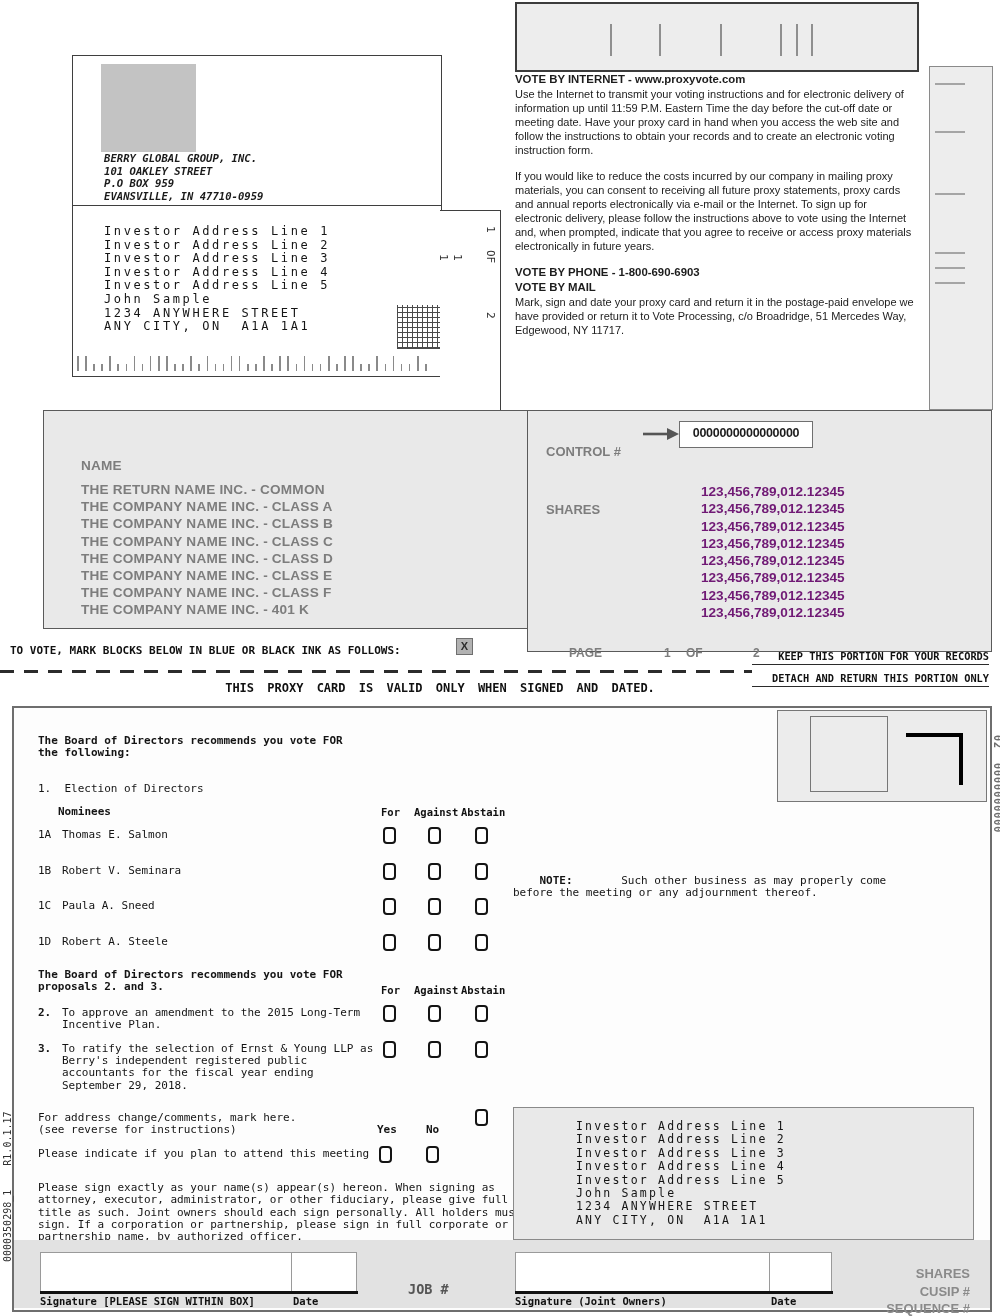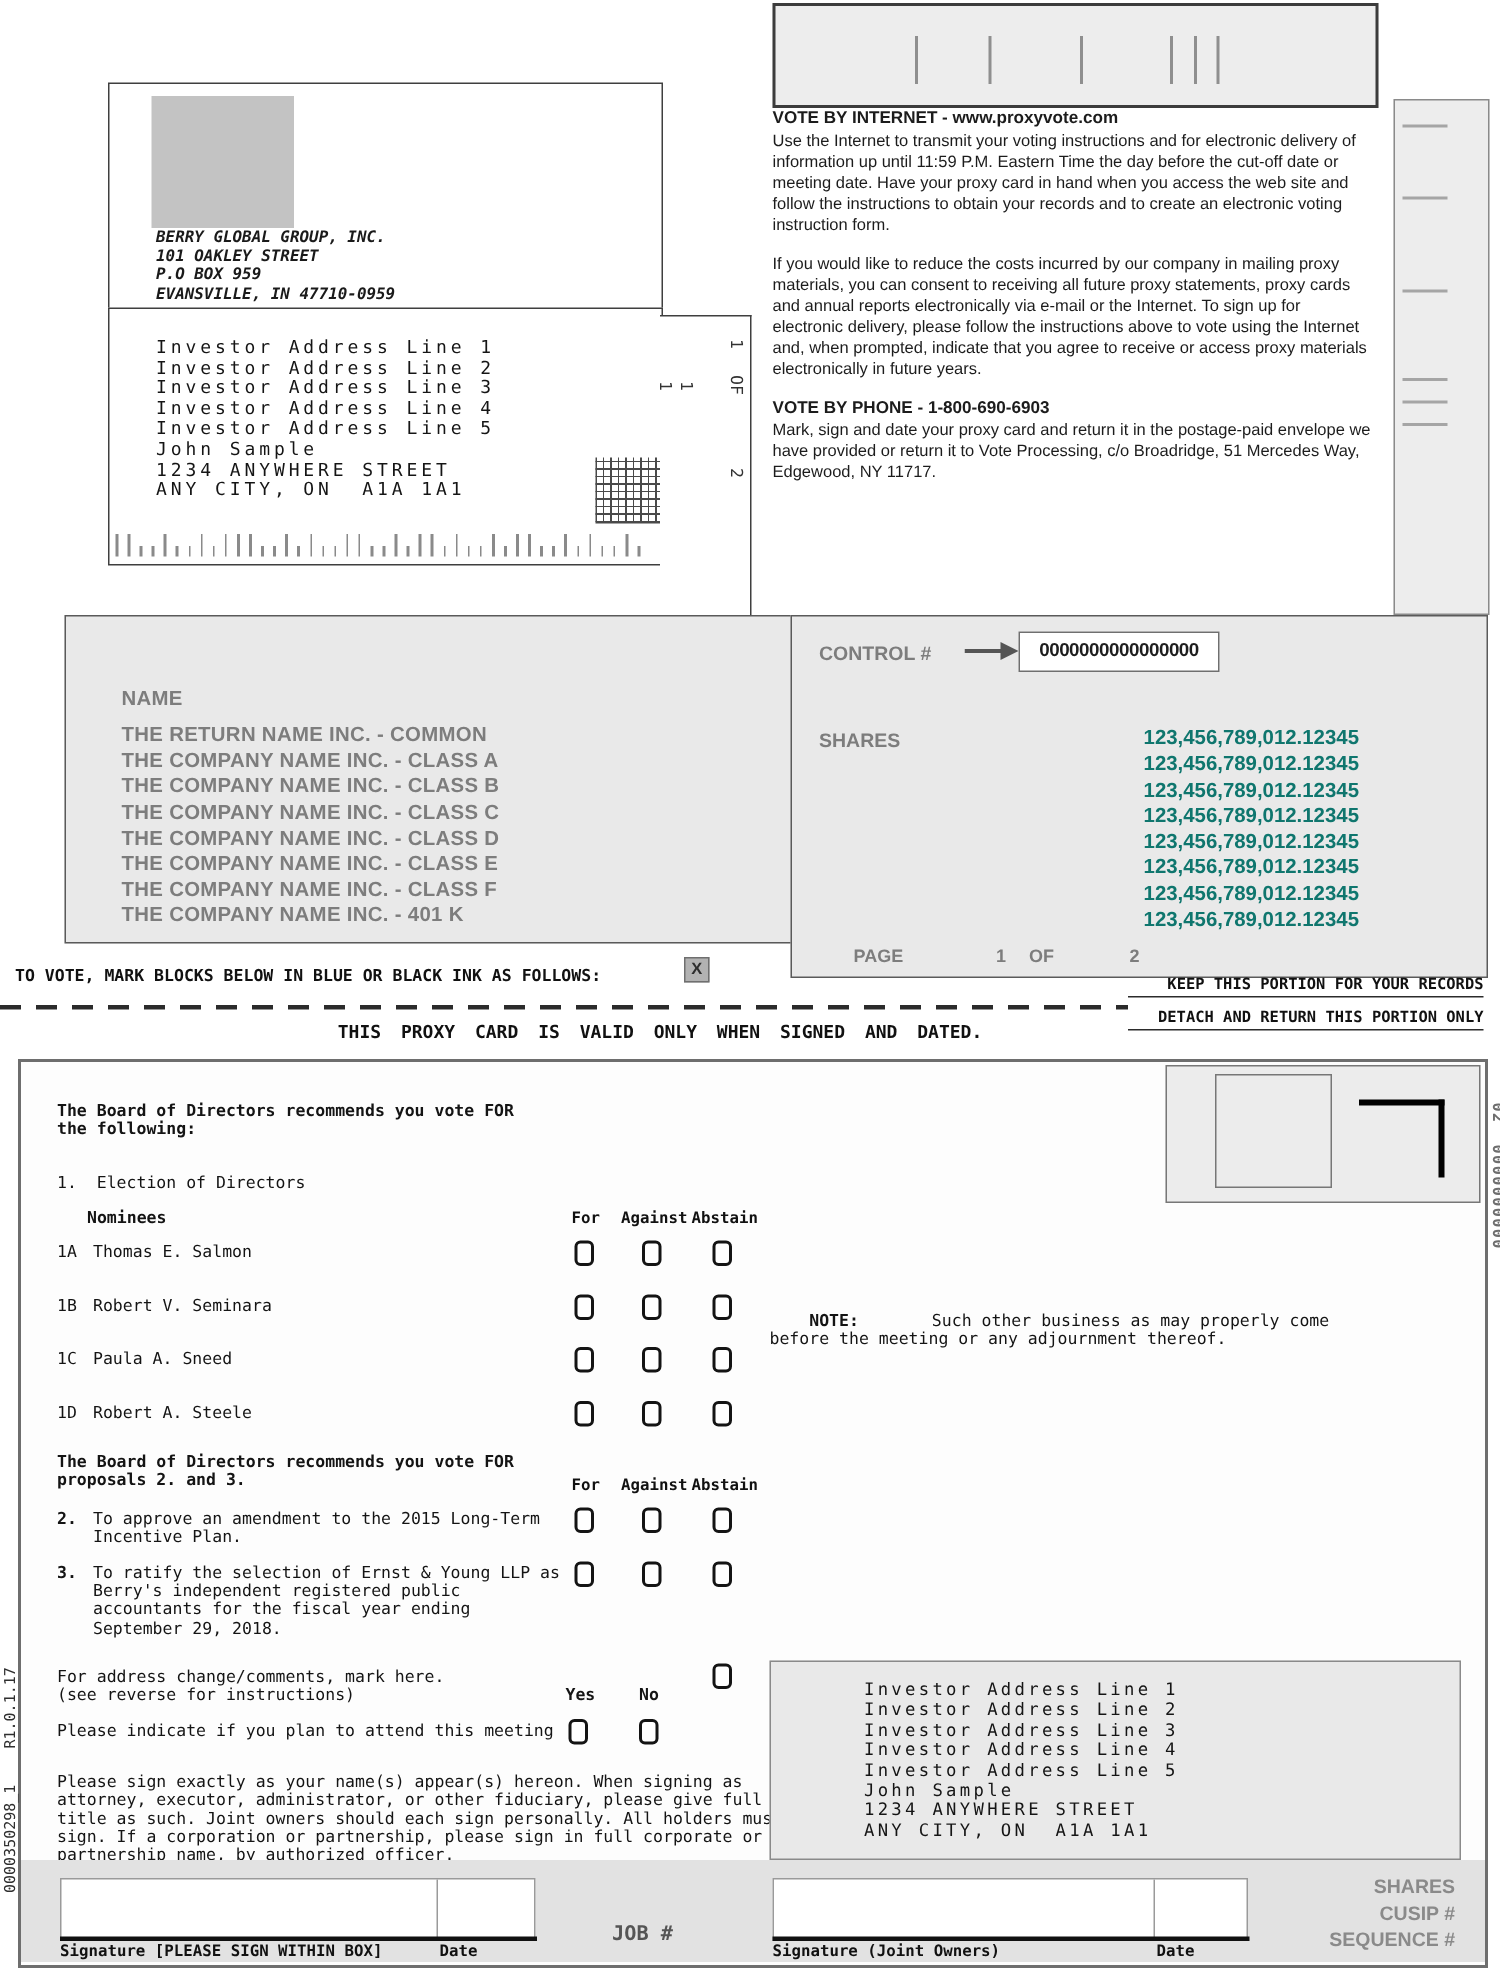--- a/index.html
+++ b/index.html
@@ -1,20 +1,20 @@
 <!DOCTYPE html>
 <html><head>
 <meta charset="utf-8">
 <style>
   html,body{margin:0;padding:0;background:#fff;}
   .page{position:relative;width:1000px;height:1316px;background:#ffffff;overflow:hidden;
         font-family:"Liberation Sans",sans-serif;color:#111;}
   .abs{position:absolute;}
   .mono{font-family:"DejaVu Sans Mono","Liberation Mono",monospace;}
-  .sans{font-family:"Liberation Sans",sans-serif;}
+  .sans{font-family:"Liberation Sans",sans-serif;margin-top:16px;}
   .pre{white-space:pre;}
   .b{font-weight:bold;}
   .gray{color:#7d7d7d;}
   
   .env-box{border:1.6px solid #3f3f3f;background:#fff;}
   .logo{background:#c3c3c3;}
   .sender{font-size:10.6px;line-height:12.6px;font-weight:bold;font-style:italic;color:#1a1a1a;}
   .recipient{font-size:12px;line-height:13.6px;letter-spacing:2.6px;color:#151515;}
   .rot90{transform:rotate(90deg);transform-origin:0 0;font-size:11px;color:#333;}
   .rotm90{transform:rotate(-90deg);transform-origin:0 0;}
@@ -29,21 +29,21 @@
   .vbar{position:absolute;width:2px;height:32px;top:20px;background:#8f8f8f;}
   .rstrip{border:1.2px solid #8a8a8a;background:#ededed;}
   .hline{position:absolute;left:5px;width:30px;height:2px;background:#a5a5a5;}
   
   .instr{width:412px;font-size:11px;line-height:14px;color:#1c1c1c;}
   .instr h4{margin:0;font-size:11.4px;line-height:15px;}
   .instr p{margin:0 0 12px 0;white-space:pre;}
   
   .card{background:#e9e9e9;border:1.6px solid #5a5a5a;}
   .holding{font-size:13.6px;line-height:17.2px;font-weight:bold;color:#7d7d7d;letter-spacing:.2px;}
-  .shareval{font-size:13.6px;line-height:17.3px;font-weight:bold;color:#0f766e;text-align:right;}
+  .shareval{font-size:13.6px;line-height:17.3px;font-weight:bold;color:#701a75;text-align:left;}
   .ctrlbox{background:#fff;border:1.4px solid #6f6f6f;text-align:center;
            font-size:12.5px;font-weight:bold;letter-spacing:-.3px;color:#1d1d1d;line-height:23px;}
   
   .dash{background:repeating-linear-gradient(90deg,#2b2b2b 0 14px,transparent 14px 24px);}
   .underl{border-bottom:1.3px solid #2b2b2b;padding-bottom:2px;}
   
   .ballot{border:2px solid #6e6e6e;background:#fdfdfd;}
   .bt{font-size:11px;line-height:12.2px;color:#141414;}
   .cb{position:absolute;width:9px;height:13px;border:2.4px solid #141414;border-radius:4px;background:#fff;}
   .cornermark{border-top:4px solid #000;border-right:4px solid #000;}
@@ -159,20 +159,21 @@
 meeting date. Have your proxy card in hand when you access the web site and
 follow the instructions to obtain your records and to create an electronic voting
 instruction form.</p>
     <p>If you would like to reduce the costs incurred by our company in mailing proxy
 materials, you can consent to receiving all future proxy statements, proxy cards
 and annual reports electronically via e-mail or the Internet. To sign up for
 electronic delivery, please follow the instructions above to vote using the Internet
 and, when prompted, indicate that you agree to receive or access proxy materials
 electronically in future years.</p>
     <h4>VOTE BY PHONE - 1-800-690-6903</h4>
+    <h4>VOTE BY MAIL</h4>
     <p>Mark, sign and date your proxy card and return it in the postage-paid envelope we
 have provided or return it to Vote Processing, c/o Broadridge, 51 Mercedes Way,
 Edgewood, NY 11717.</p>
   </div>
 
   <div class="abs card" style="left:43px;top:410px;width:497px;height:217px;">
     <div class="abs holding" style="left:37px;top:46px;">NAME</div>
     <div class="abs" style="left:37px;top:70px;">
       <div class="holding">THE RETURN NAME INC. - COMMON</div>
       <div class="holding">THE COMPANY NAME INC. - CLASS A</div>

